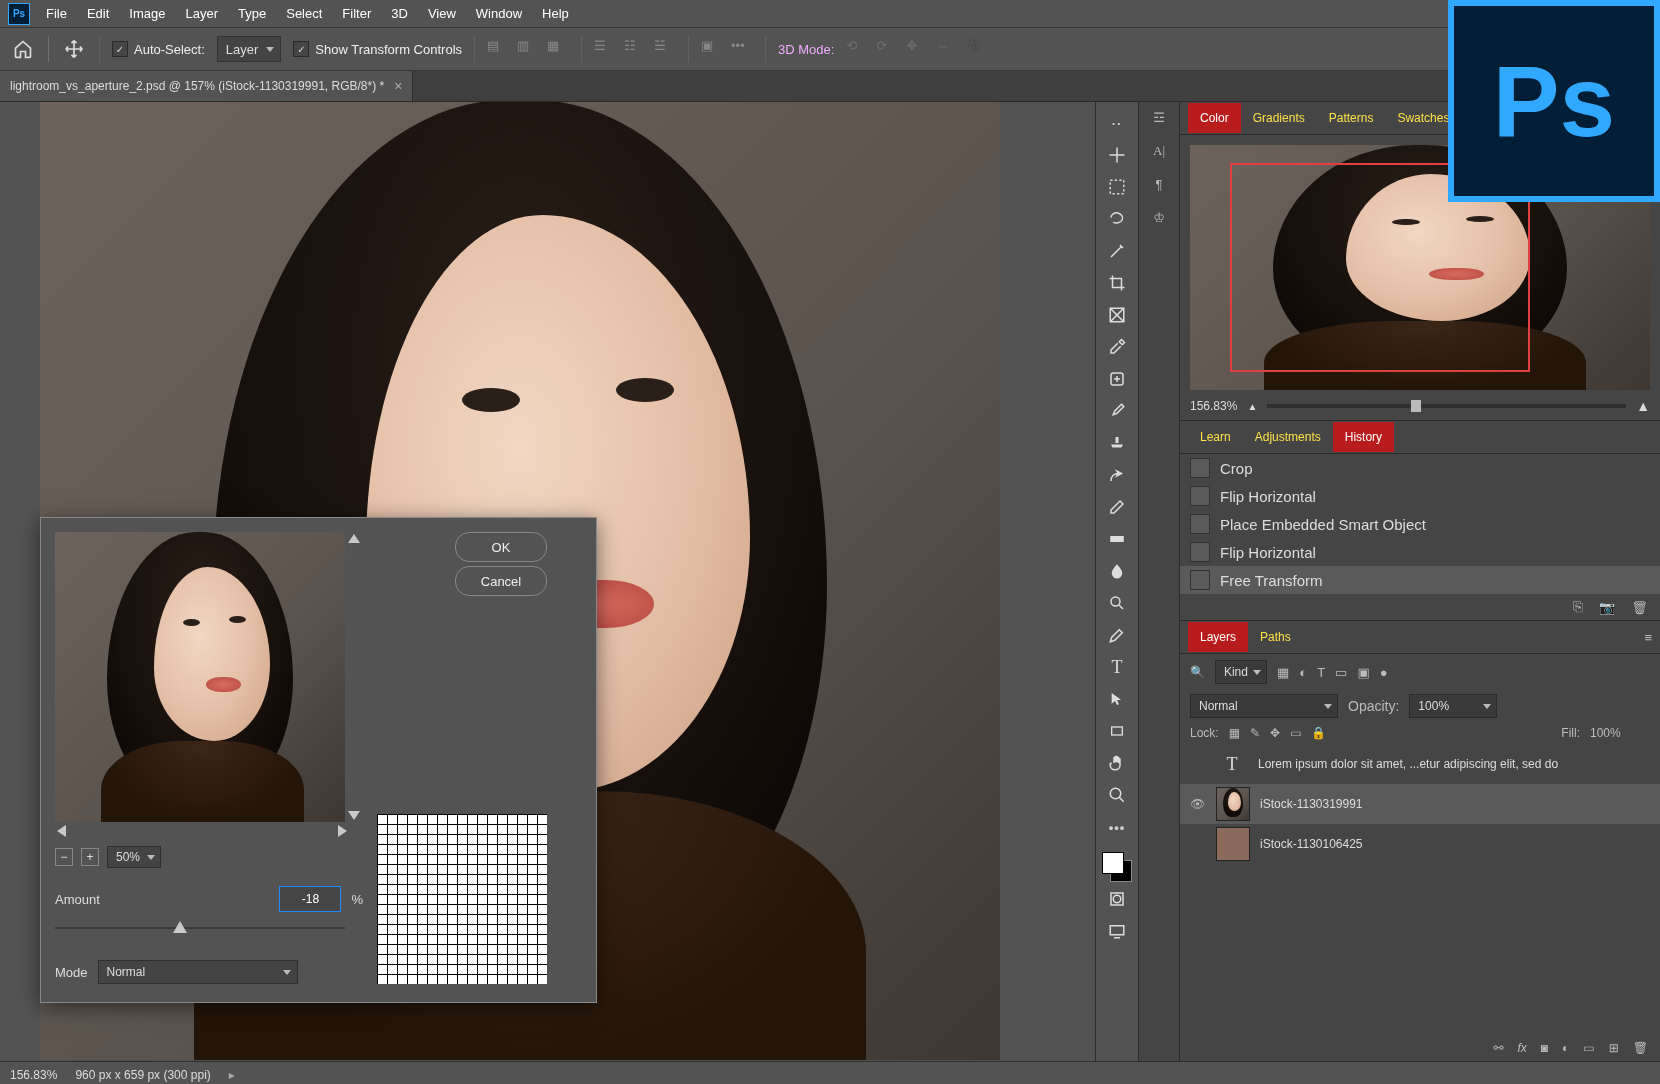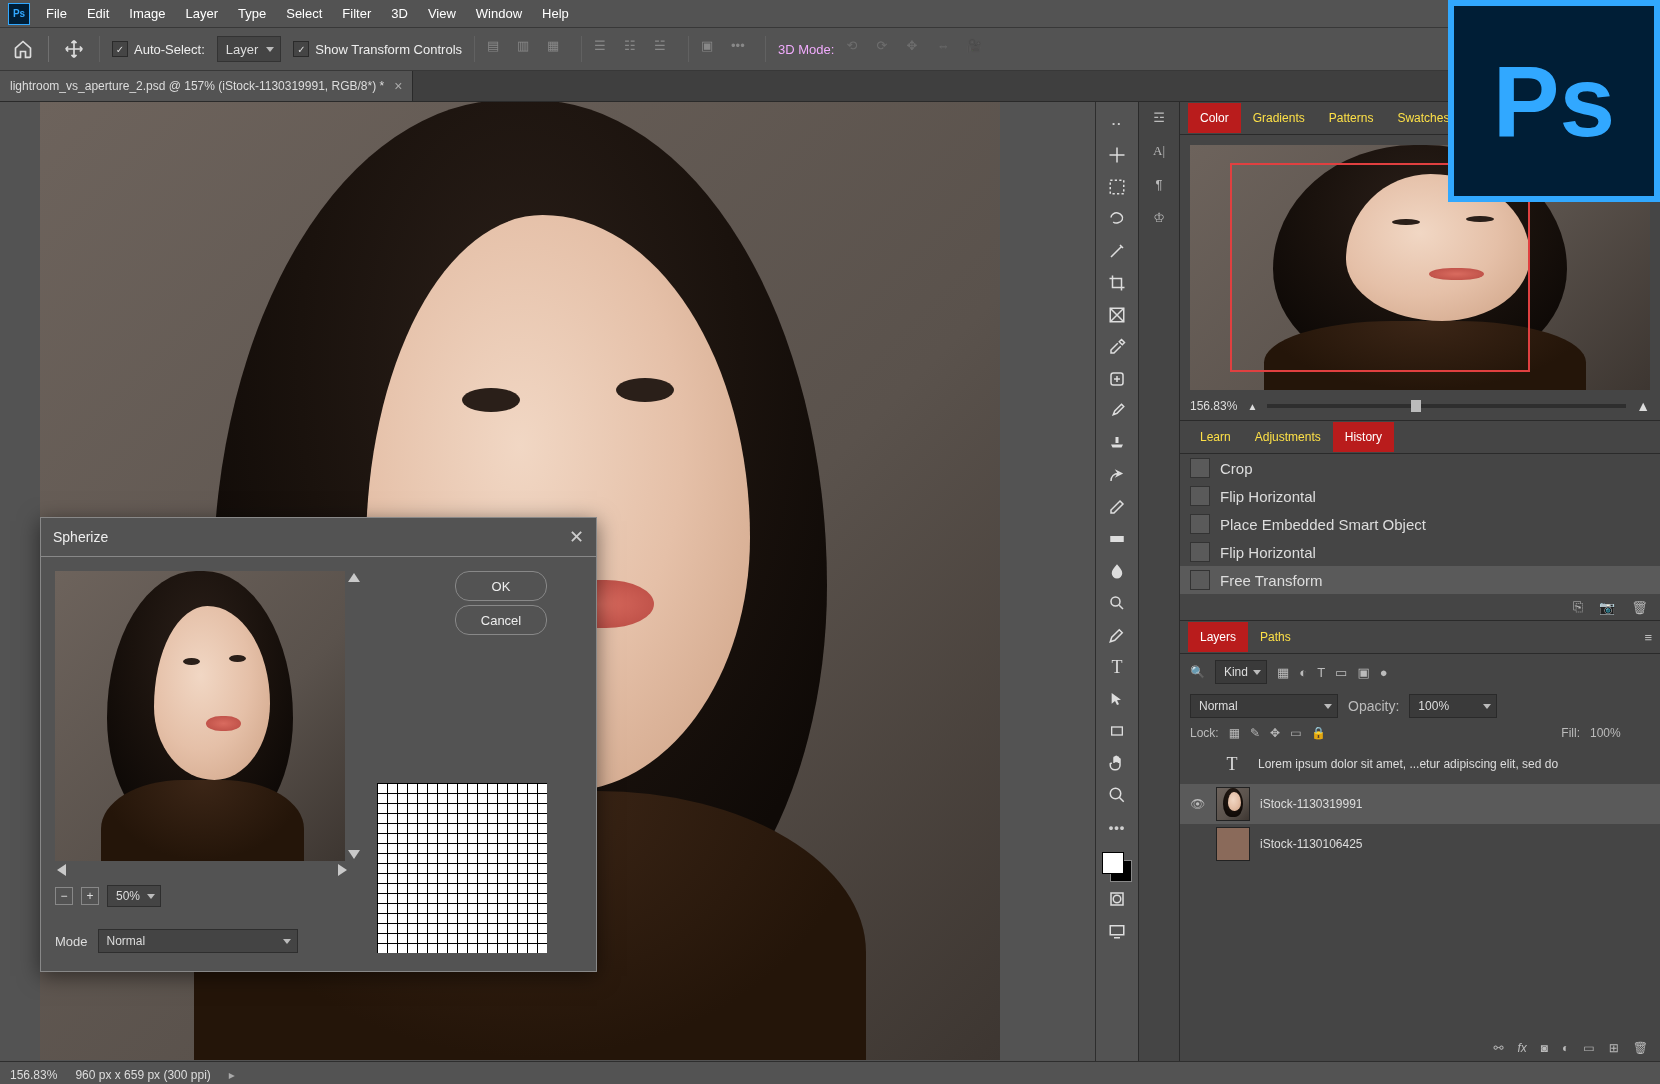--- a/index.html
+++ b/index.html
@@ -191,24 +191,20 @@
         <div class="hair"></div>
         <div class="face"></div>
         <div class="eyeL"></div>
           <div class="eyeR"></div>
         <div class="lips"></div>
         <div class="shoulder"></div>
       </div>
     </div>
 
     <div class="dialog">
-      <div class="titlebar">
-        <span>Spherize</span>
-        <span class="close">✕</span>
-      </div>
       <div class="body">
         <div class="leftcol">
           <div style="display:flex">
             <div class="preview">
               <div class="portrait" style="transform:scale(1)">
                 <div class="hair"></div>
                   <div class="face"></div>
                 <div class="eyeL"></div>
                   <div class="eyeR"></div>
                 <div class="lips"></div>
@@ -221,20 +217,32 @@
             </div>
           </div>
           <div class="hscroll" style="width:290px">
             <div class="arrow lf"></div>
             <div class="arrow rt"></div>
           </div>
           <div class="zoomrow">
             <div class="zbtn">−</div>
             <div class="zbtn">+</div>
             <div class="zdd">50%</div>
+          </div>
+          <div class="amtblk">
+            <div class="amtrow">
+              <span class="lbl">Amount</span>
+              <div style="flex:1"></div>
+              <input class="val" value="-18" style="">
+              <span>%</span>
+            </div>
+            <div class="slider">
+              <div class="track"></div>
+                <div class="thumb"></div>
+            </div>
           </div>
           <div class="moderow">
             <span>Mode</span>
             <div class="mdd">Normal</div>
           </div>
         </div>
         <div class="rightcol">
           <div class="btn">OK</div>
           <div class="btn">Cancel</div>
           <div class="gridprev"></div>

